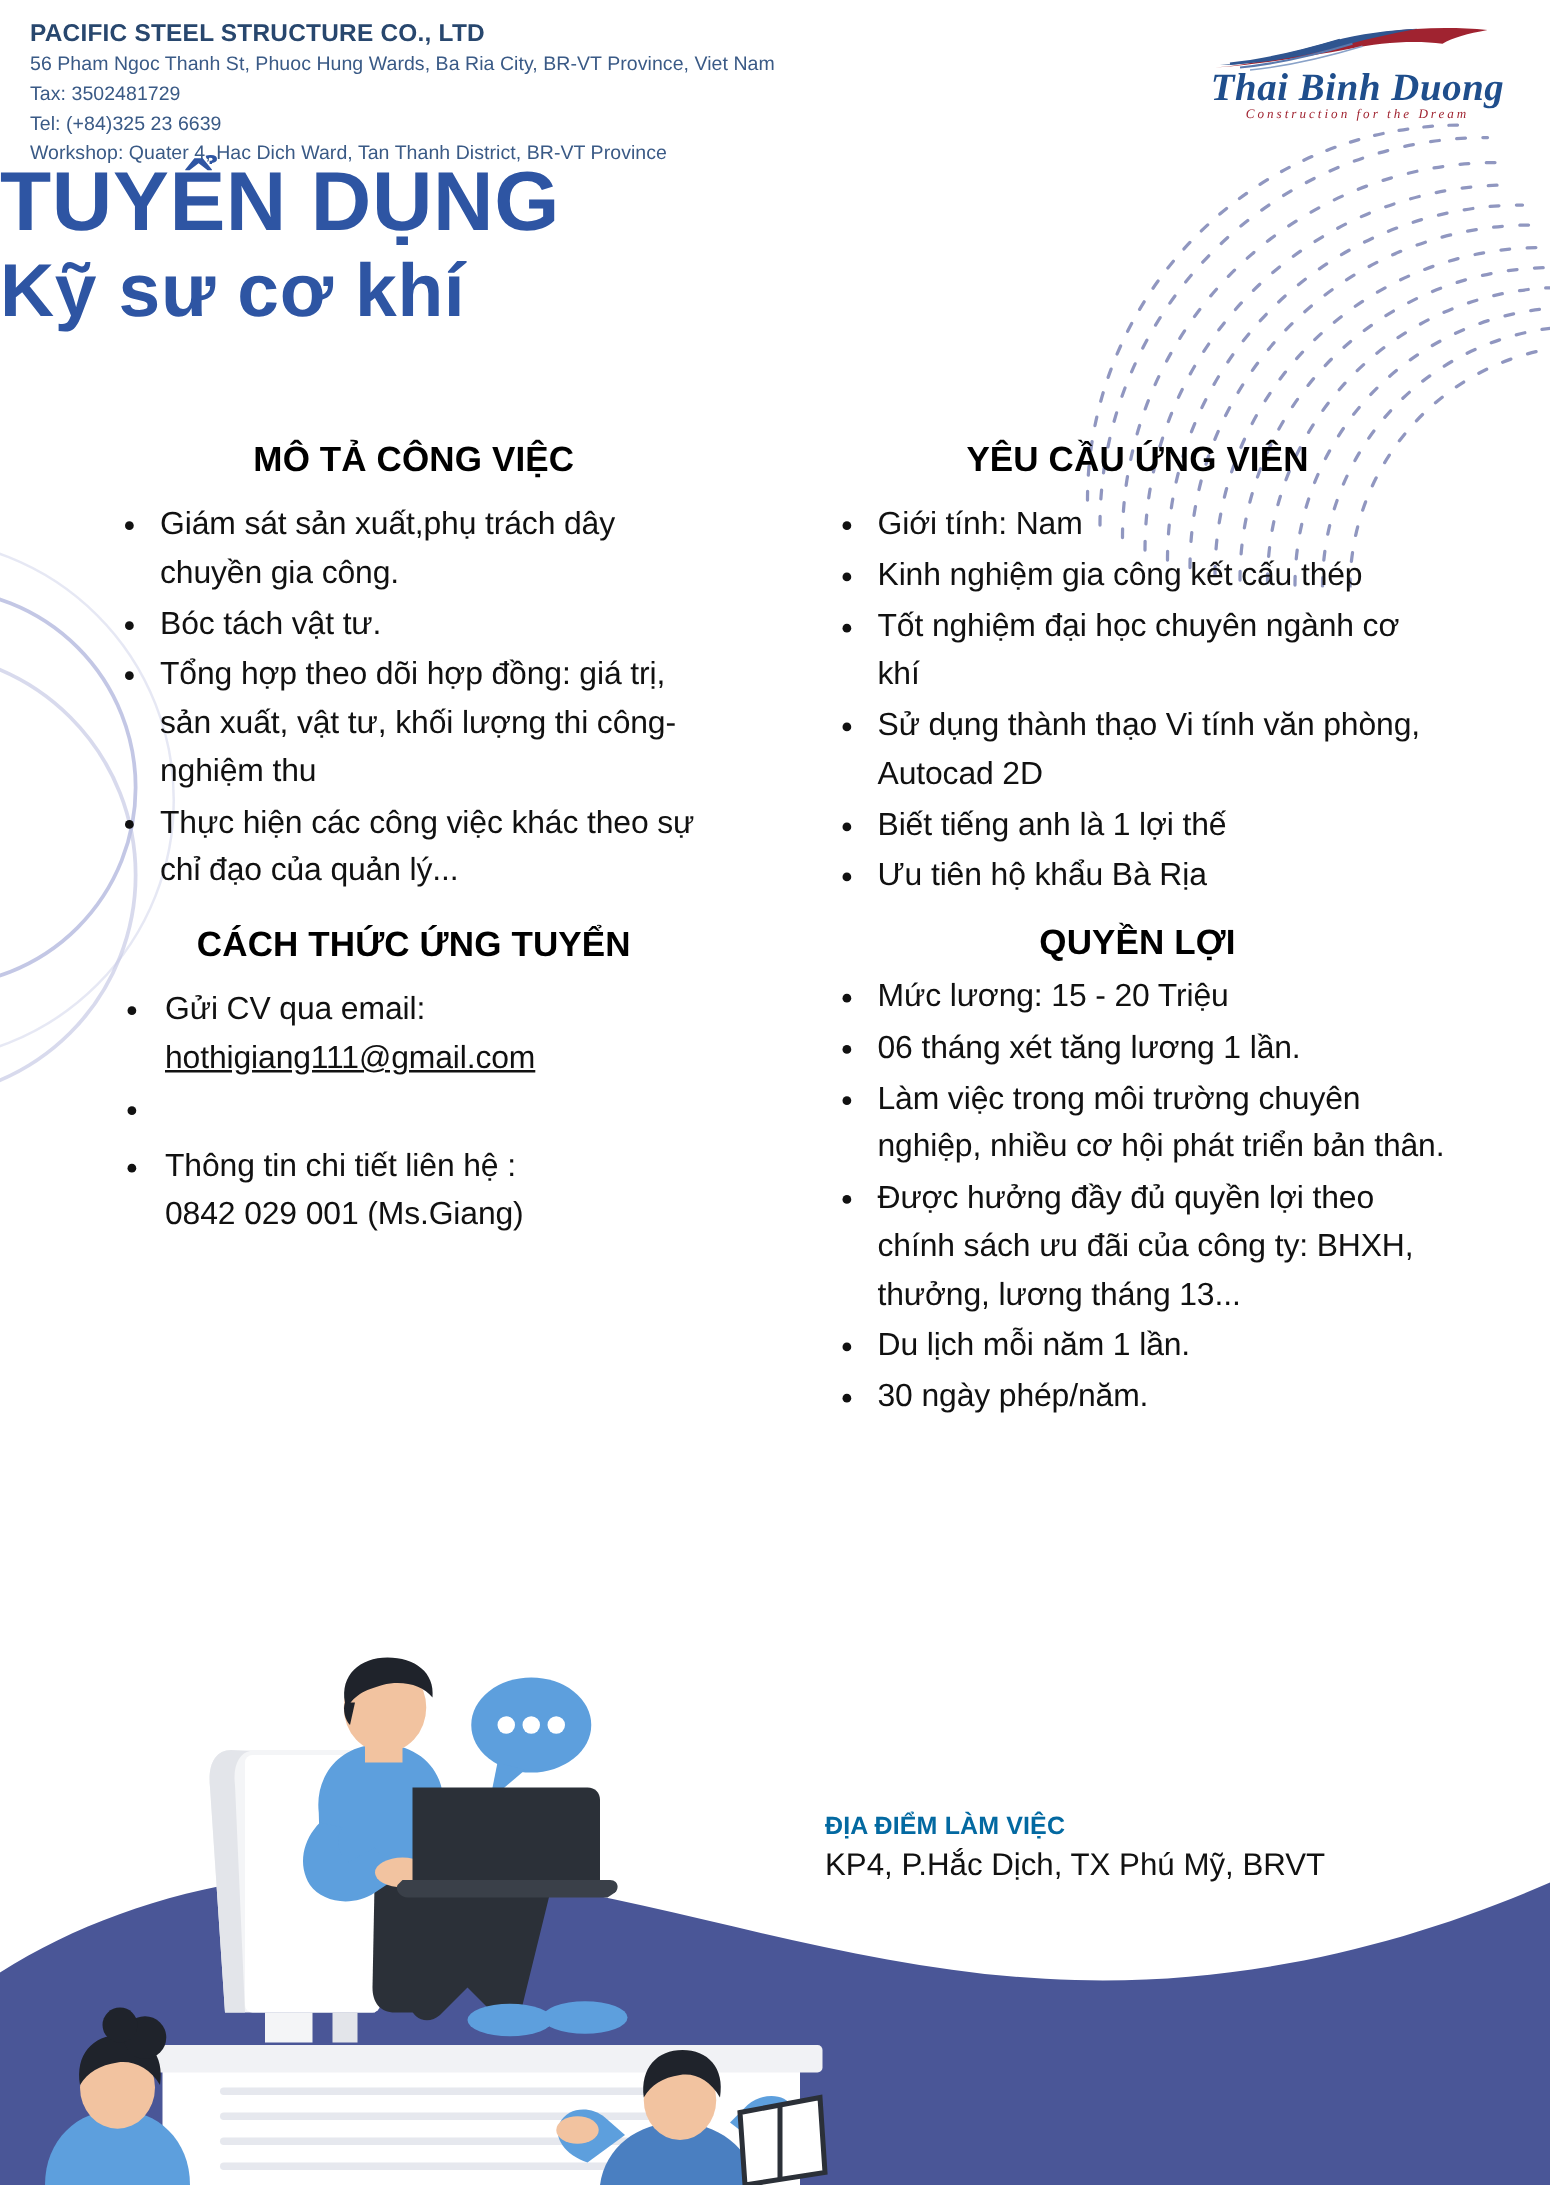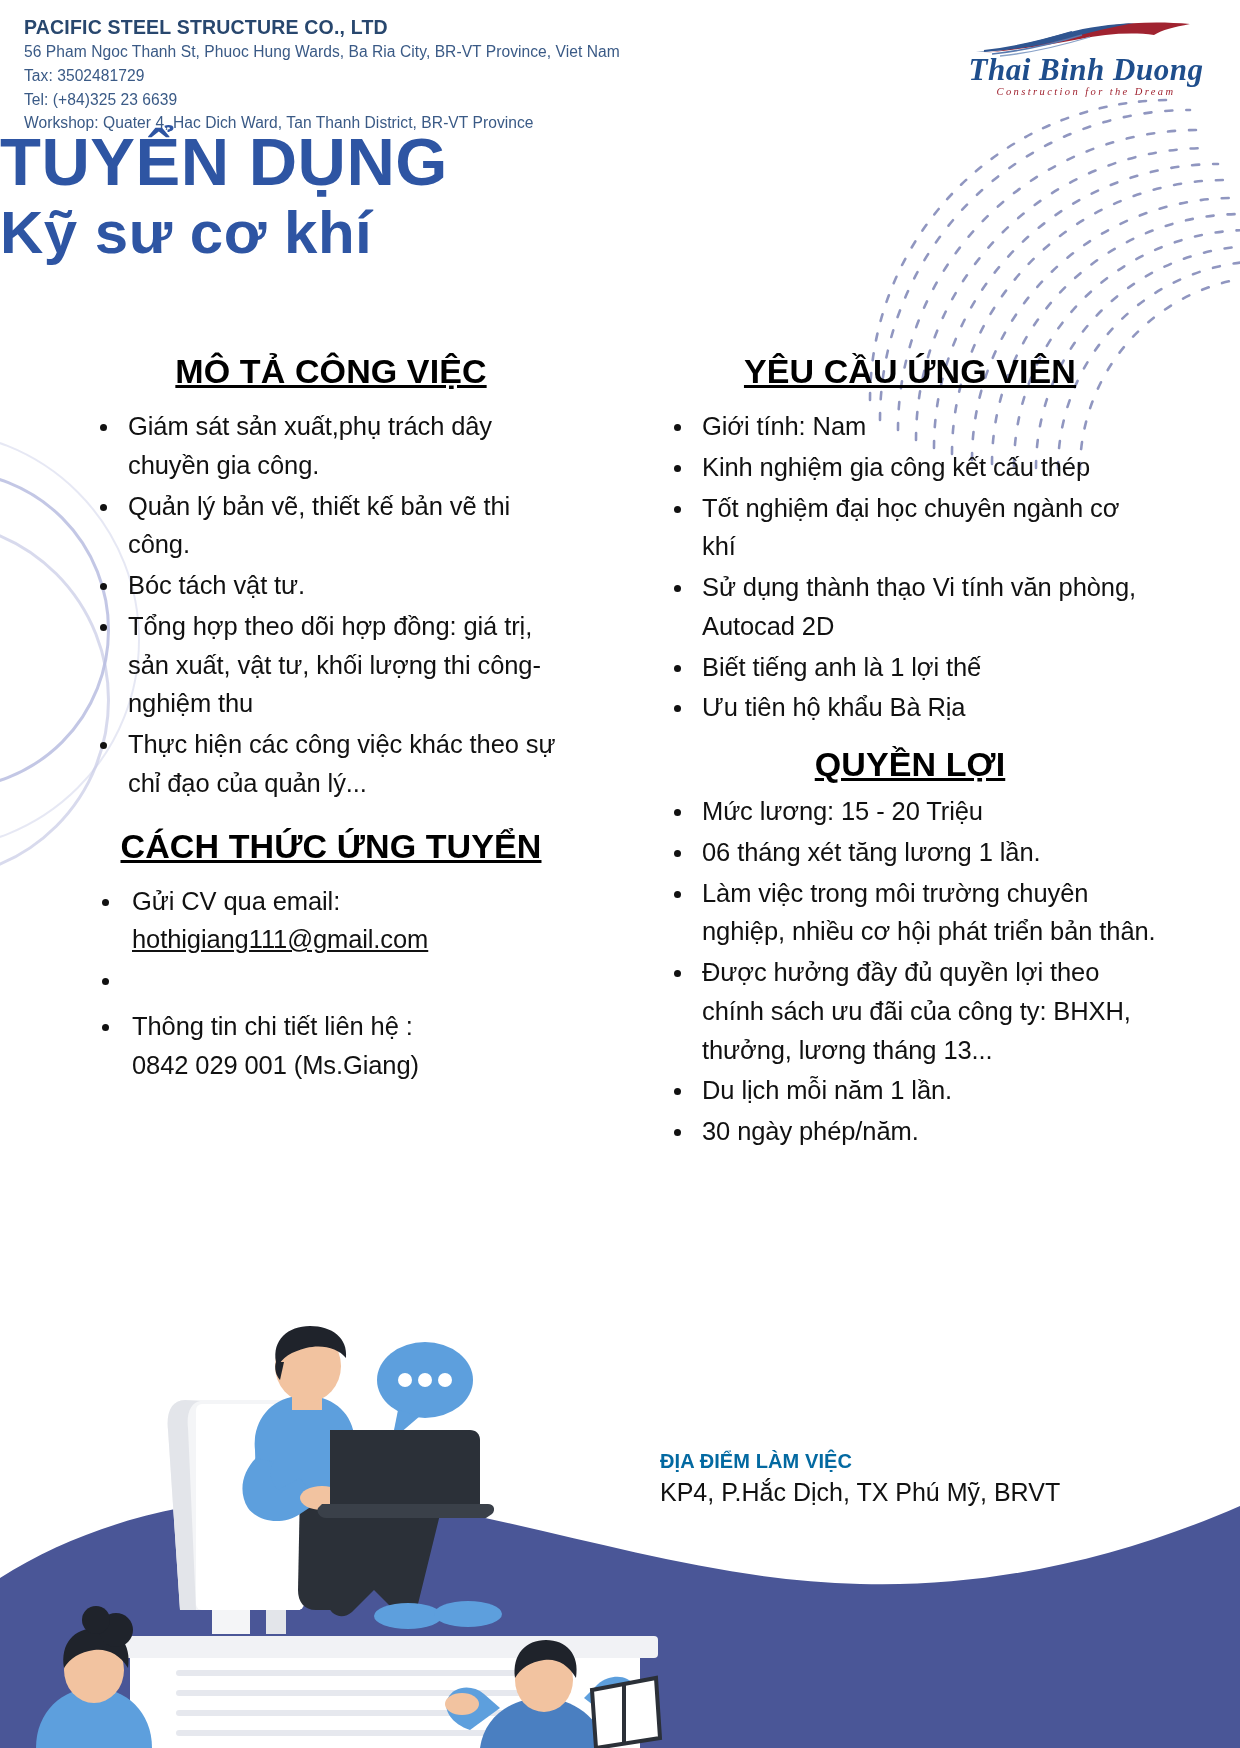--- a/index.html
+++ b/index.html
@@ -140,26 +140,25 @@
   .col {
     position: absolute;
     top: 352px;
   }
   .col-left { left: 86px; width: 490px; }
   .col-right { left: 660px; width: 500px; }
 
   .section-head {
     font-family: "Liberation Sans", sans-serif;
     font-weight: bold;
-    font-size: 34px;
+    font-size: 28px;
     color: #000000;
     text-align: center;
     letter-spacing: .1px;
     margin-bottom: 16px;
-    text-decoration: underline;
   }
   .section-head.tight { margin-bottom: 8px; }
 
   ul.bullets {
     list-style: none;
     margin: 0;
     padding: 0;
   }
   ul.bullets li {
     position: relative;
@@ -269,21 +268,20 @@
     <div class="title-main">TUYỂN DỤNG</div>
     <div class="title-sub">Kỹ sư cơ khí</div>
   </div>
 
   <div class="col col-left">
 
     <div class="section-head">MÔ TẢ CÔNG VIỆC</div>
 
     <ul class="bullets">
       <li>Giám sát sản xuất,phụ trách dây chuyền gia công.</li>
-      <li>Quản lý bản vẽ, thiết kế bản vẽ thi công.</li>
       <li>Bóc tách vật tư.</li>
       <li>Tổng hợp theo dõi hợp đồng: giá trị, sản xuất, vật tư, khối lượng thi công- nghiệm thu</li>
       <li>Thực hiện các công việc khác theo sự chỉ đạo của quản lý...</li>
     </ul>
 
     <div class="section-head apply-head">CÁCH THỨC ỨNG TUYỂN</div>
 
     <ul class="bullets wide">
       <li>
         <span>Gửi CV qua email:</span><br>

